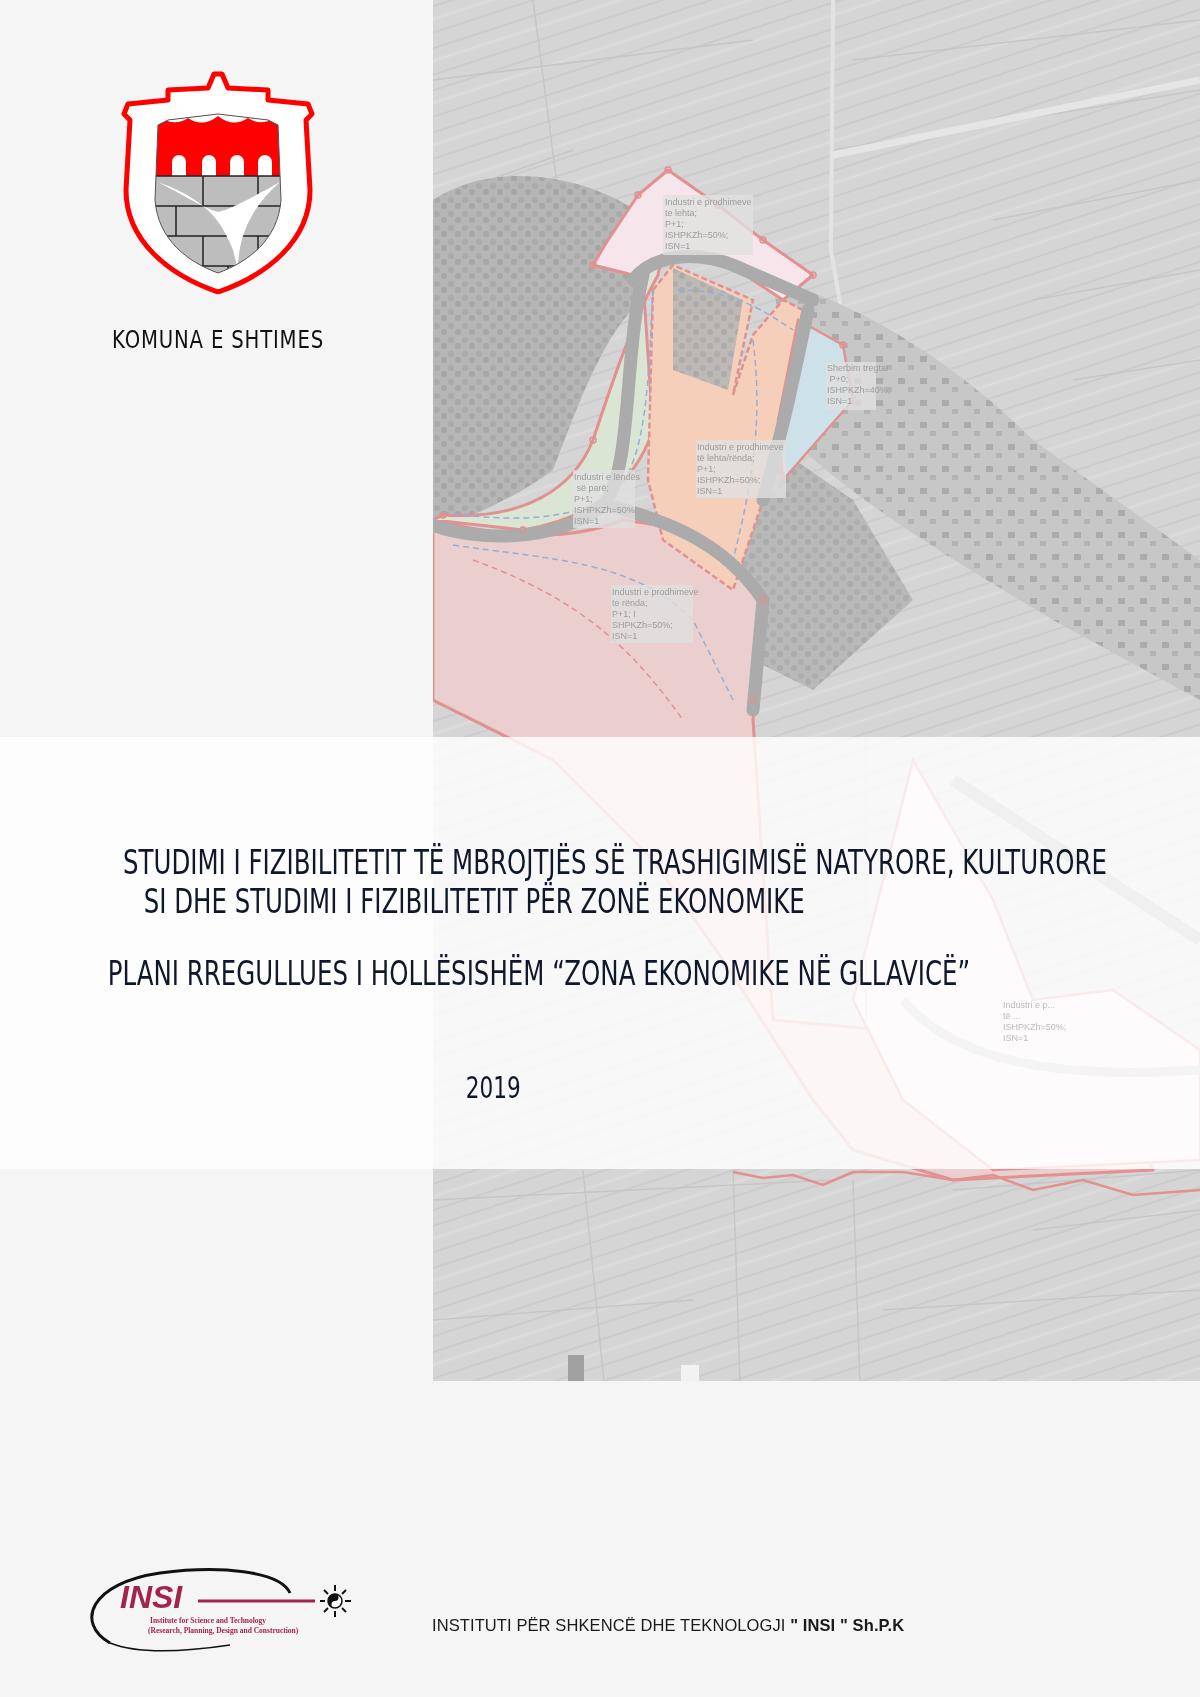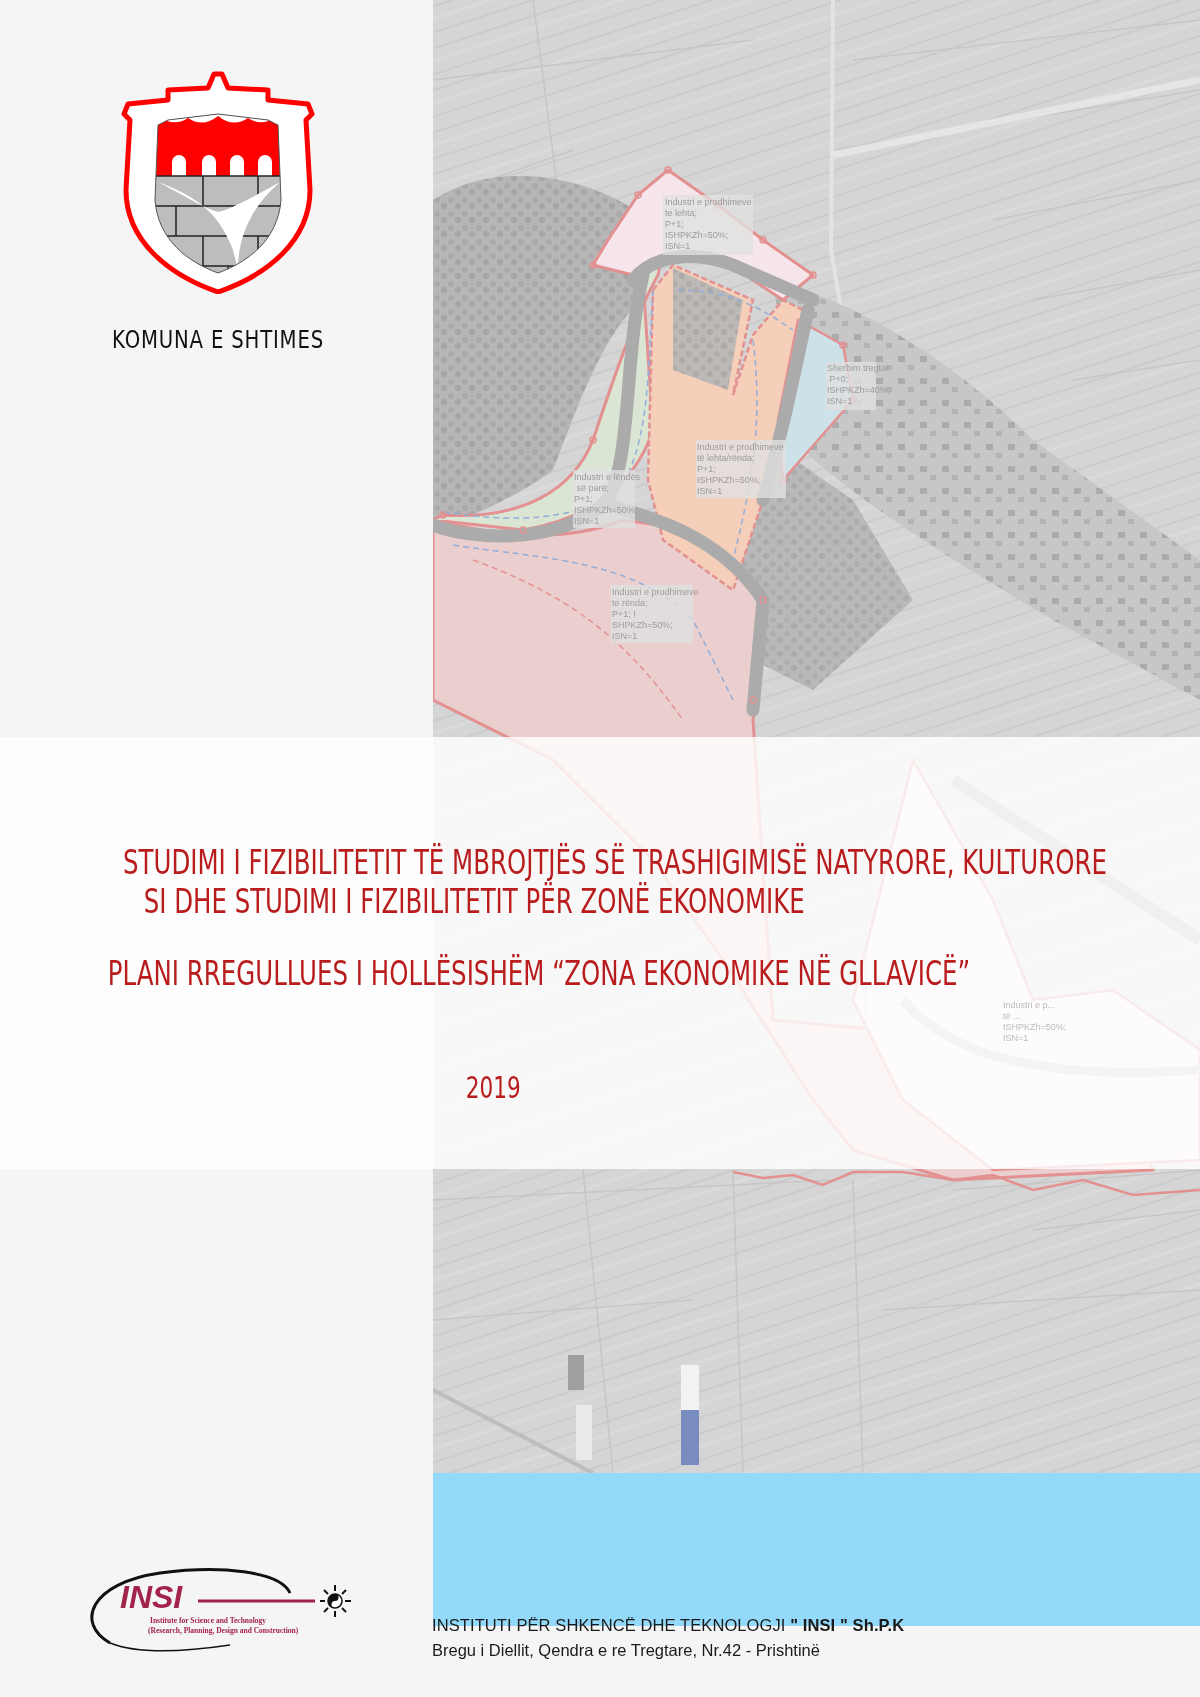--- a/index.html
+++ b/index.html
@@ -1,28 +1,28 @@
 <!DOCTYPE html>
 <html><head>
 <meta charset="utf-8">
 <style>
   html, body { margin:0; padding:0; }
   body { width:1200px; height:1697px; background:#f5f5f5; position:relative; overflow:hidden; font-family:"DejaVu Sans", sans-serif; }
 
   
-  .map { position:absolute; left:433px; top:0; width:767px; height:1626px; overflow:hidden; background:#7dd3fc; }
+  .map { position:absolute; left:433px; top:0; width:767px; height:1381px; overflow:hidden; background:#7dd3fc; }
   .map svg { position:absolute; left:0; top:0; width:767px; height:1473px; }
 
   
   .crest { position:absolute; left:98px; top:70px; width:240px; height:224px; }
   .municipality { position:absolute; left:60px; top:326px; width:316px; text-align:center; font-family:"DejaVu Sans", sans-serif; font-size:24px; letter-spacing:1px; color:#111; transform:scaleX(0.82); transform-origin:center; }
 
   
   .band { position:absolute; left:0; top:737px; width:1200px; height:432px; background:rgba(255,255,255,0.82); }
-  .title-line { position:absolute; left:0; width:949px; text-align:center; color:#b91c1c; font-family:"DejaVu Sans Condensed","DejaVu Sans", sans-serif; font-weight:normal; white-space:nowrap; }
+  .title-line { position:absolute; left:0; width:949px; text-align:center; color:#0f172a; font-family:"DejaVu Sans Condensed","DejaVu Sans", sans-serif; font-weight:normal; white-space:nowrap; }
   .title-line span { display:inline-block; transform:scaleX(0.8); transform-origin:center; }
   .t1 { top:842px; font-size:34px; }
   .t2 { top:881px; font-size:34px; }
   .t3 { top:953px; font-size:34px; }
   .year { top:1070px; font-size:30px;padding-left:19px; }
 
   .ghost-label { position:absolute; font-family:"Liberation Sans", sans-serif; font-size:9px; line-height:11px; color:#bbb; }
 
   
   .insi-logo { position:absolute; left:80px; top:1563px; width:280px; height:90px; }
@@ -232,14 +232,13 @@
         <line x1="248" y1="45" x2="244" y2="49"></line>
     </g>
     <circle cx="255" cy="38" r="7" fill="#fff" stroke="#111" stroke-width="1.5"></circle>
     <path d="M255 31 a3.5 3.5 0 0 1 0 7 a3.5 3.5 0 0 0 0 7 a7 7 0 0 1 0 -14" fill="#111"></path>
     <text x="70" y="60" font-family="Liberation Serif, serif" font-weight="bold" font-size="7.5" fill="#a3244a">Institute for Science and Technology</text>
     <text x="68" y="70" font-family="Liberation Serif, serif" font-weight="bold" font-size="7.5" fill="#a3244a">(Research, Planning, Design and Construction)</text>
   </svg>
 </div>
 <div class="footer-text">
   <div class="l1"><span>INSTITUTI PËR SHKENCË DHE TEKNOLOGJI </span><b>" INSI " Sh.P.K</b></div>
-  <div class="l2">Bregu i Diellit, Qendra e re Tregtare, Nr.42 - Prishtinë</div>
 </div>
 
 </body></html>

